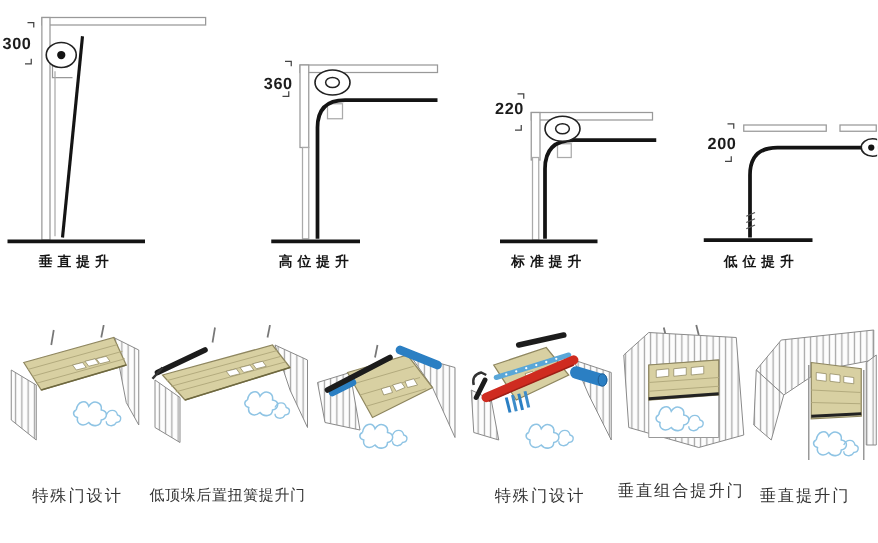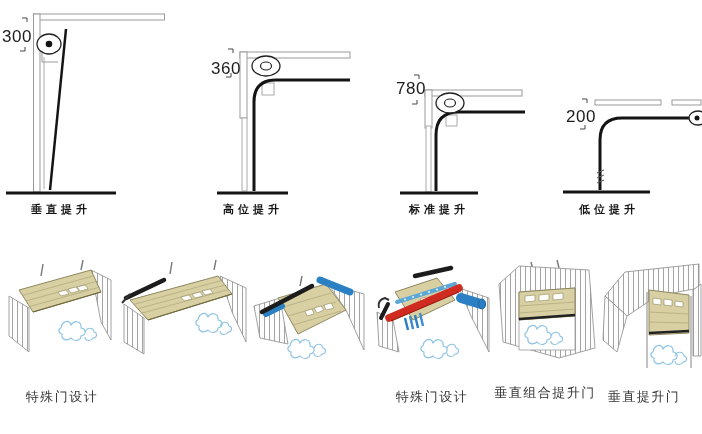--- a/index.html
+++ b/index.html
@@ -1,20 +1,20 @@
 <!DOCTYPE html>
 <html><head>
 <meta charset="utf-8">
 <style>
   html,body{margin:0;padding:0;background:#fff;}
   #page{position:relative;width:702px;height:434px;background:#fff;overflow:hidden;
         font-family:"Liberation Sans", sans-serif;}
   .cell{position:absolute;}
   .cell svg{display:block;}
-  .meas{position:absolute;font-size:17px;font-weight:400;color:#1c1c1c;letter-spacing:.5px;}
+  .meas{position:absolute;font-size:13px;font-weight:700;color:#1c1c1c;letter-spacing:.5px;}
   .toplabel{position:absolute;top:197px;transform:translateX(-50%);white-space:nowrap;
             font-size:11px;font-weight:700;letter-spacing:4px;color:#141414;}
   .botlabel{position:absolute;top:128px;transform:translateX(-50%);white-space:nowrap;
             font-size:13px;letter-spacing:1.5px;color:#343434;}
   .botlabel.small{font-size:12px;letter-spacing:.5px;}
 </style>
 </head>
 <body>
 
 <div id="page">
@@ -65,21 +65,21 @@
       <rect x="84" y="110" width="11" height="11" fill="none" stroke="#aaa" stroke-width="1"></rect>
       <path d="M 163 107 L 97 107 Q 74 107 74 130 L 74 186" fill="none" stroke="#141414" stroke-width="3"></path>
       <g>
         <ellipse cx="88" cy="98" rx="14" ry="10" fill="#fff" stroke="#222" stroke-width="1.3"></ellipse>
         <ellipse cx="88" cy="98" rx="5.5" ry="4" fill="#fff" stroke="#222" stroke-width="1.2"></ellipse>
       </g>
       <polyline points="52,70 57,70 57,74" fill="none" stroke="#444" stroke-width="1"></polyline>
       <polyline points="50,99 55,99 55,95" fill="none" stroke="#444" stroke-width="1"></polyline>
       <line x1="38" y1="188" x2="116" y2="188" stroke="#141414" stroke-width="3"></line>
     </svg>
-    <span class="meas" style="left:34px;top:74px">780</span>
+    <span class="meas" style="left:34px;top:74px">220</span>
     <div class="toplabel" style="left:77px">标准提升</div>
   </div>
 
   <div class="cell" style="left:548px;top:5px;width:154px;height:225px">
     <svg width="154" height="220" viewBox="0 0 154 220">
       <rect x="47" y="95" width="66" height="5" fill="#fff" stroke="#999" stroke-width="1"></rect>
       <rect x="124" y="95" width="29" height="5" fill="#fff" stroke="#999" stroke-width="1"></rect>
       <path d="M 154 113 L 74 113 Q 52 113 52 135 L 52 185" fill="none" stroke="#141414" stroke-width="3"></path>
       <line x1="49" y1="168" x2="56" y2="165" stroke="#555" stroke-width="1"></line>
       <line x1="49" y1="173" x2="56" y2="170" stroke="#555" stroke-width="1"></line>
@@ -144,20 +144,21 @@
       <polygon points="72,34 80,32 83,36 75,38" fill="#fff" stroke="#8f8760" stroke-width="0.6"></polygon>
       <polygon points="82,31 90,29 93,33 85,35" fill="#fff" stroke="#8f8760" stroke-width="0.6"></polygon>
       <line x1="28" y1="60" x2="112" y2="34" stroke="#6e683f" stroke-width="1.3"></line>
       <line x1="6" y1="38" x2="44" y2="20" stroke="#1c1c1c" stroke-width="4.5" stroke-linecap="round"></line>
       <line x1="2" y1="43" x2="10" y2="34" stroke="#333" stroke-width="2"></line>
       <g transform="translate(78,50)">
         <path d="M0 10c1-7 8-9 10-3c4-6 11-3 10 3c6 1 5 7 0 8c0 5-7 6-10 2c-5 4-10 1-9-4c-4-1-4-5-1-6" fill="none" stroke="#8fc4e4" stroke-width="1.2"></path>
         <path d="M22 16c2-5 8-5 9 0c4 1 3 6-1 6c-2 4-8 3-8-1" fill="none" stroke="#8fc4e4" stroke-width="1.1"></path>
       </g>
     </svg>
+    <div class="botlabel small" style="left:62px">低顶垛后置扭簧提升门</div>
   </div>
 
   <div class="cell" style="left:252px;top:260px;width:120px;height:160px">
     <svg width="120" height="118" viewBox="0 0 120 118">
       <defs>
           <pattern id="p3" width="5" height="5" patternUnits="userSpaceOnUse">
         <rect width="5" height="5" fill="#fdfdfd"></rect>
             <line x1="2.5" y1="0" x2="2.5" y2="5" stroke="#a4a4a4" stroke-width="1"></line>
           </pattern>
         </defs>

